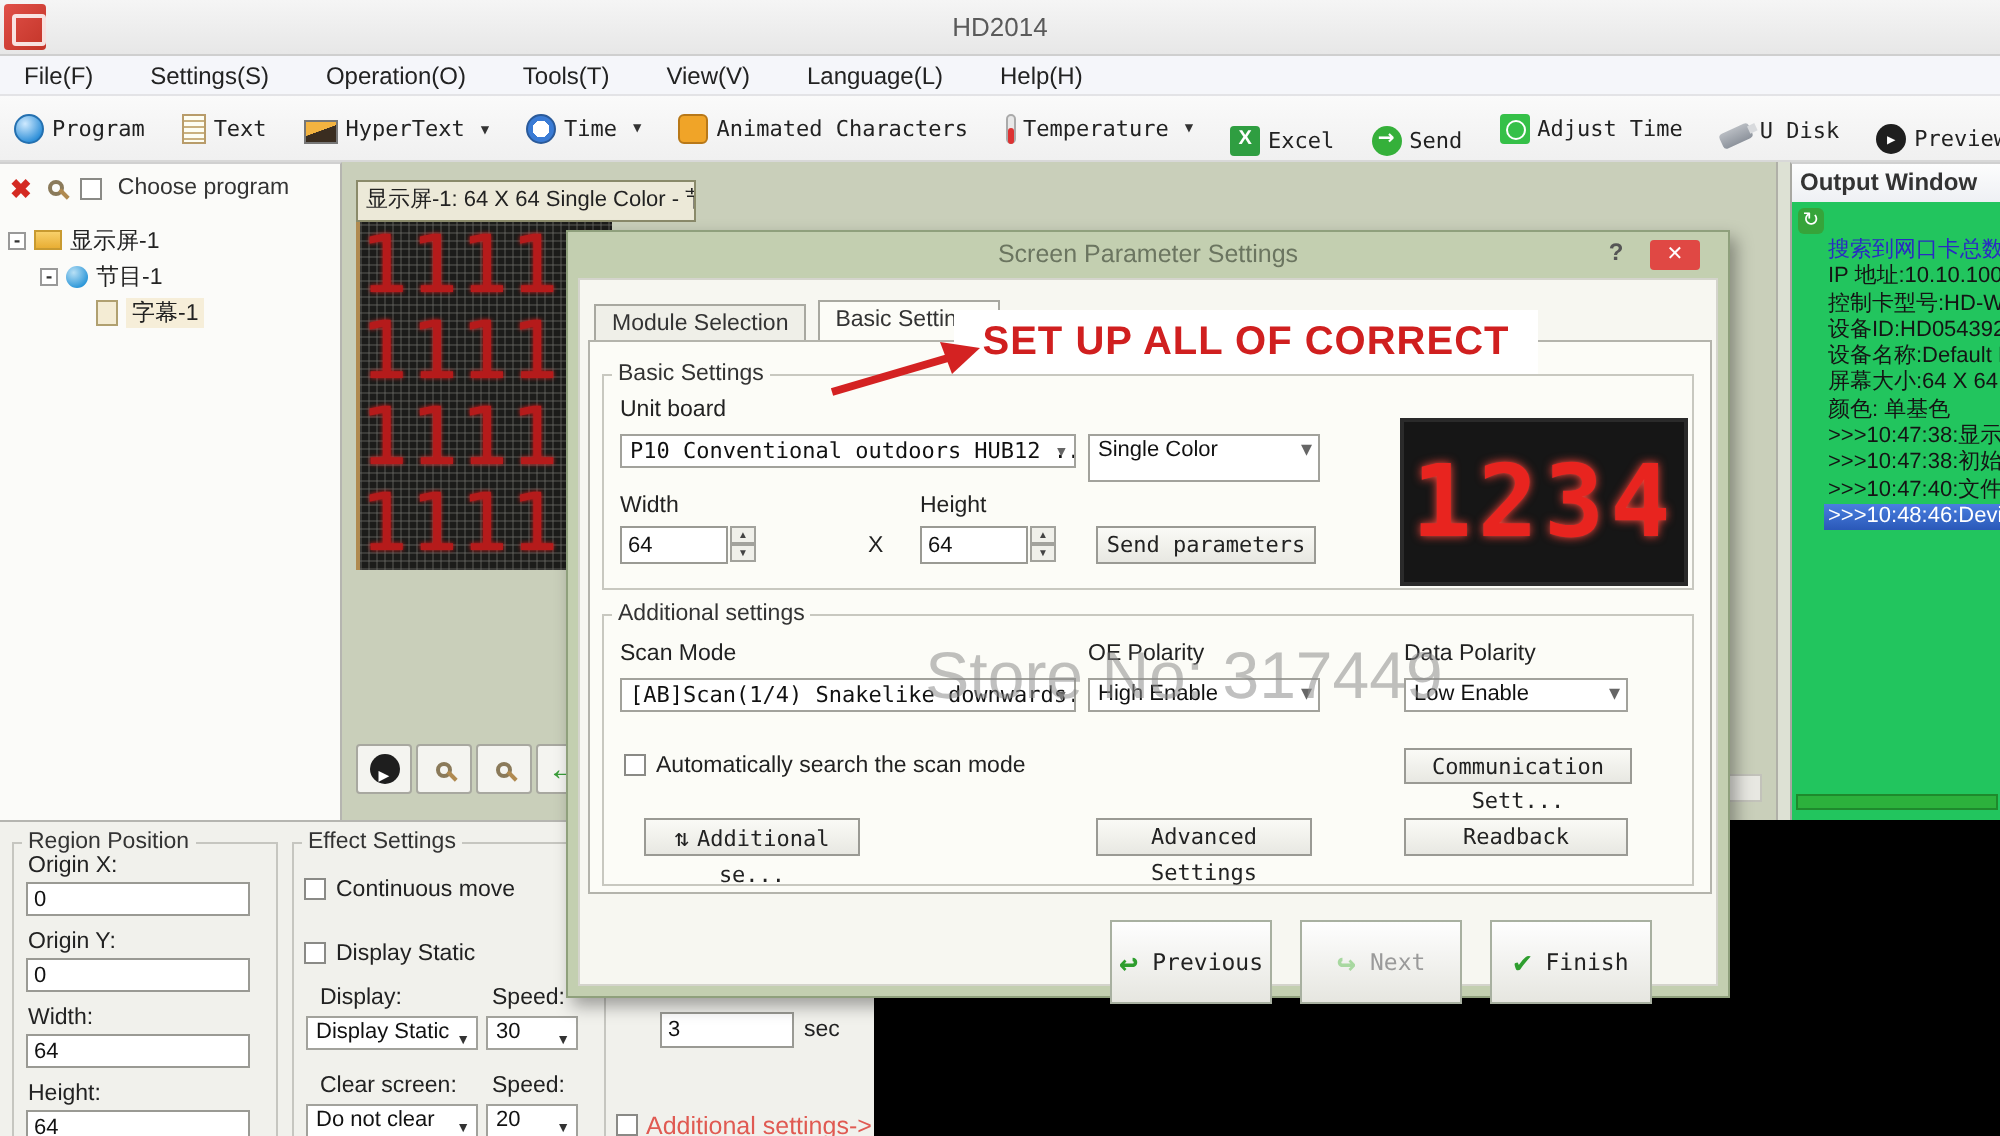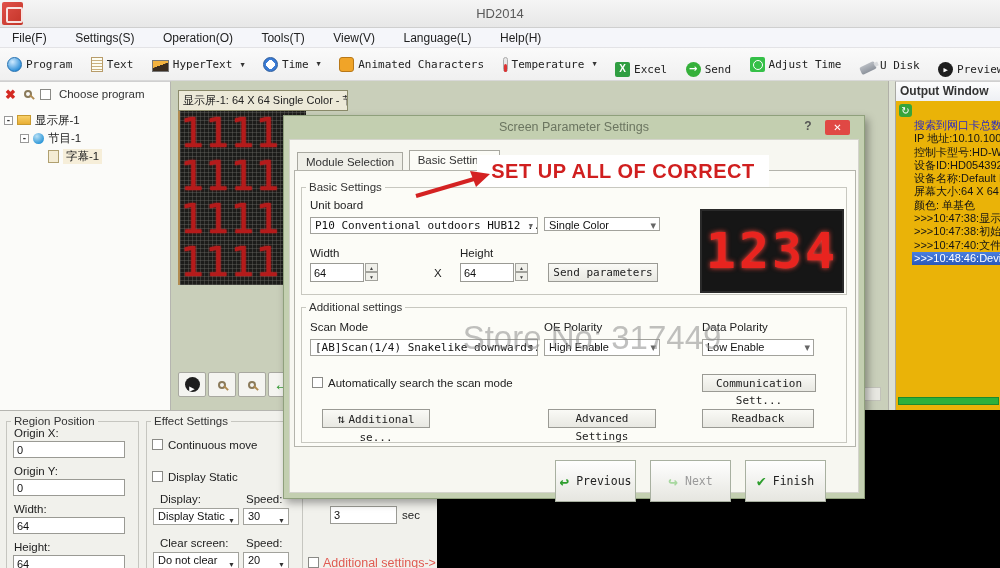--- a/index.html
+++ b/index.html
@@ -63,21 +63,21 @@
     background-image:repeating-linear-gradient(0deg,rgba(110,110,105,.38) 0 1px,transparent 1px 4px),repeating-linear-gradient(90deg,rgba(110,110,105,.38) 0 1px,transparent 1px 4px); }
   .led-row { height:43px; font-family:"DejaVu Sans Mono",monospace; font-size:40px; line-height:44px; color:#b51b1b; text-shadow:0 0 2px #d42020; letter-spacing:1px; white-space:nowrap; }
   .pv-btn { position:absolute; width:28px; height:25px; background:#f4f4f0; border:1px solid #a8a8a0; border-radius:2px; display:flex; align-items:center; justify-content:center; }
   .i-playcirc { width:15px; height:15px; background:#1e1e1e; border-radius:50%; color:#fff; text-align:center; }
   .i-playcirc::before { content:"▶"; font-size:7px; line-height:15px; }
   .i-backarrow { color:#3a9e3a; font-weight:bold; font-size:17px; }
   .i-backarrow::before { content:"←"; }
   #ws-scroll { position:absolute; left:130px; top:306px; width:580px; height:14px; background:#e8e8e2; border:1px solid #c2c2ba; }
 
   
-  #output-panel { position:absolute; left:895px; top:81px; width:105px; height:329px; background:#eab308; border-left:1px solid #a8a8a2; border-top:1px solid #d0d0d0; overflow:hidden; }
+  #output-panel { position:absolute; left:895px; top:81px; width:105px; height:329px; background:#22c55e; border-left:1px solid #a8a8a2; border-top:1px solid #d0d0d0; overflow:hidden; }
   #ow-title { position:absolute; left:0; top:0; width:100%; height:19px; background:linear-gradient(#fdfdfd,#eef0f4); font-size:12px; font-weight:bold; color:#333; padding:2px 0 0 4px; }
   #ow-icon { position:absolute; left:3px; top:22px; width:13px; height:13px; background:#36a43a; border-radius:3px; color:#fff; font-size:10px; line-height:13px; text-align:center; }
   #ow-icon::before { content:"↻"; }
   #ow-lines { position:absolute; left:16px; top:37px; width:105px; }
   .ow-line { height:13.3px; font-size:11px; line-height:13.3px; white-space:nowrap; overflow:hidden; color:#141414; padding-left:2px; }
   .ow-line.c1 { color:#2a2ac4; }
   .ow-line.sel { background:linear-gradient(#4a7fe0,#2a58b8); color:#fff; }
   #ow-progress { position:absolute; left:2px; top:315px; width:101px; height:8px; background:#2cb13c; border:1px solid #1e8a2c; }
 
   
@@ -308,21 +308,21 @@
       <div id="tab-row">
         <span class="dlg-tab">Module Selection</span>
         <span class="dlg-tab active">Basic Settings</span>
       </div>
       <div id="tab-panel">
 
         <fieldset style="left:6px; top:10px; width:546px; height:114px; border-color:#c8c8c0;">
           <legend>Basic Settings</legend>
           <span class="g-label" style="left:8px; top:6px;">Unit board</span>
           <div class="combo mono" style="left:8px; top:24px; width:228px; height:17px;">P10  Conventional outdoors HUB12 ...</div>
-          <div class="combo" style="left:242px; top:24px; width:116px; height:14px;">Single Color</div>
+          <div class="combo" style="left:242px; top:24px; width:116px; height:24px;">Single Color</div>
           <span class="g-label" style="left:8px; top:54px;">Width</span>
           <span class="g-label" style="left:158px; top:54px;">Height</span>
           <input class="field" style="left: 8px; top: 70px; width: 54px; height: 19px;" value="64">
           <span class="spin" style="left:63px; top:70px;">
               <span class="su"></span>
               <span class="sd"></span>
             </span>
           <span class="g-label" style="left:132px; top:74px;">X</span>
           <input class="field" style="left: 158px; top: 70px; width: 54px; height: 19px;" value="64">
           <span class="spin" style="left:213px; top:70px;">

